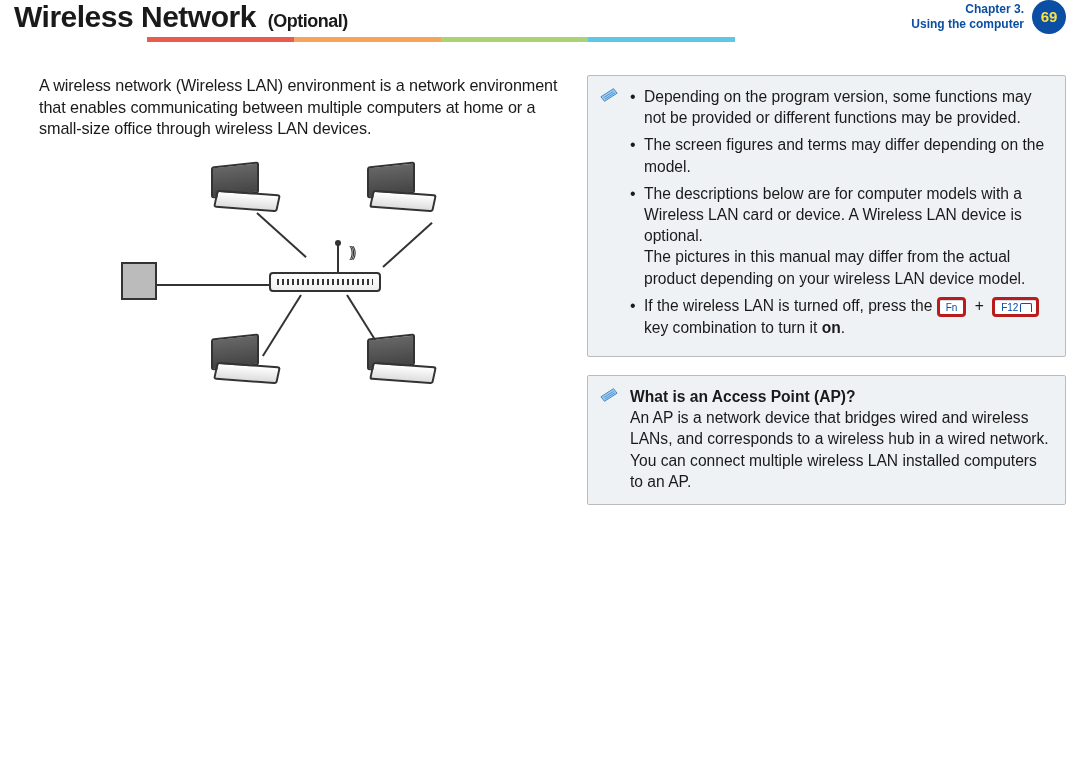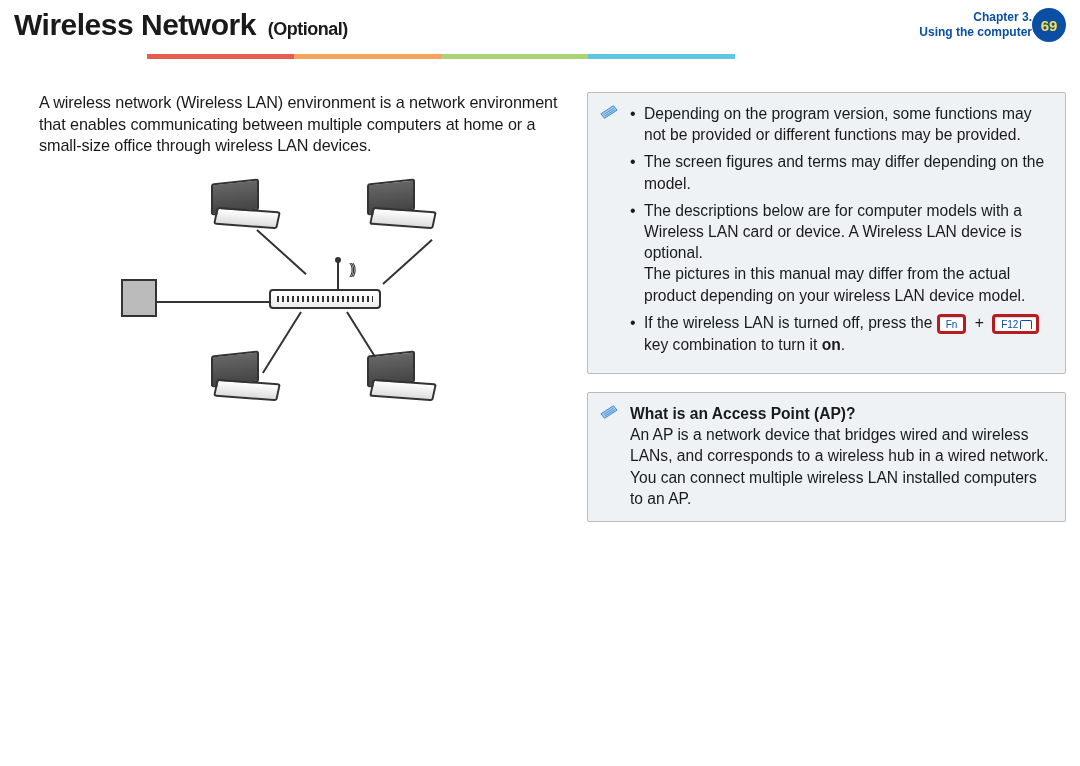--- a/index.html
+++ b/index.html
@@ -9,35 +9,36 @@
     width: 1080px;
     height: 766px;
     position: relative;
     color: #1a1a1a;
   }
   .header {
     display: flex;
     justify-content: space-between;
     align-items: center;
     padding: 4px 14px 8px 14px;
-    height: 54px;
+    height: 37px;
   }
   .title {
     font-size: 30px;
     font-weight: 700;
     letter-spacing: -0.5px;
   }
   .title .sub {
     font-size: 18px;
     font-weight: 600;
     margin-left: 4px;
   }
   .chapter-block {
     display: flex;
     align-items: center;
+    gap: 8px;
   }
   .chapter-text {
     text-align: right;
     color: #0a4fa3;
     font-weight: 700;
     font-size: 12px;
     line-height: 1.25;
   }
   .page-badge {
     width: 34px;

